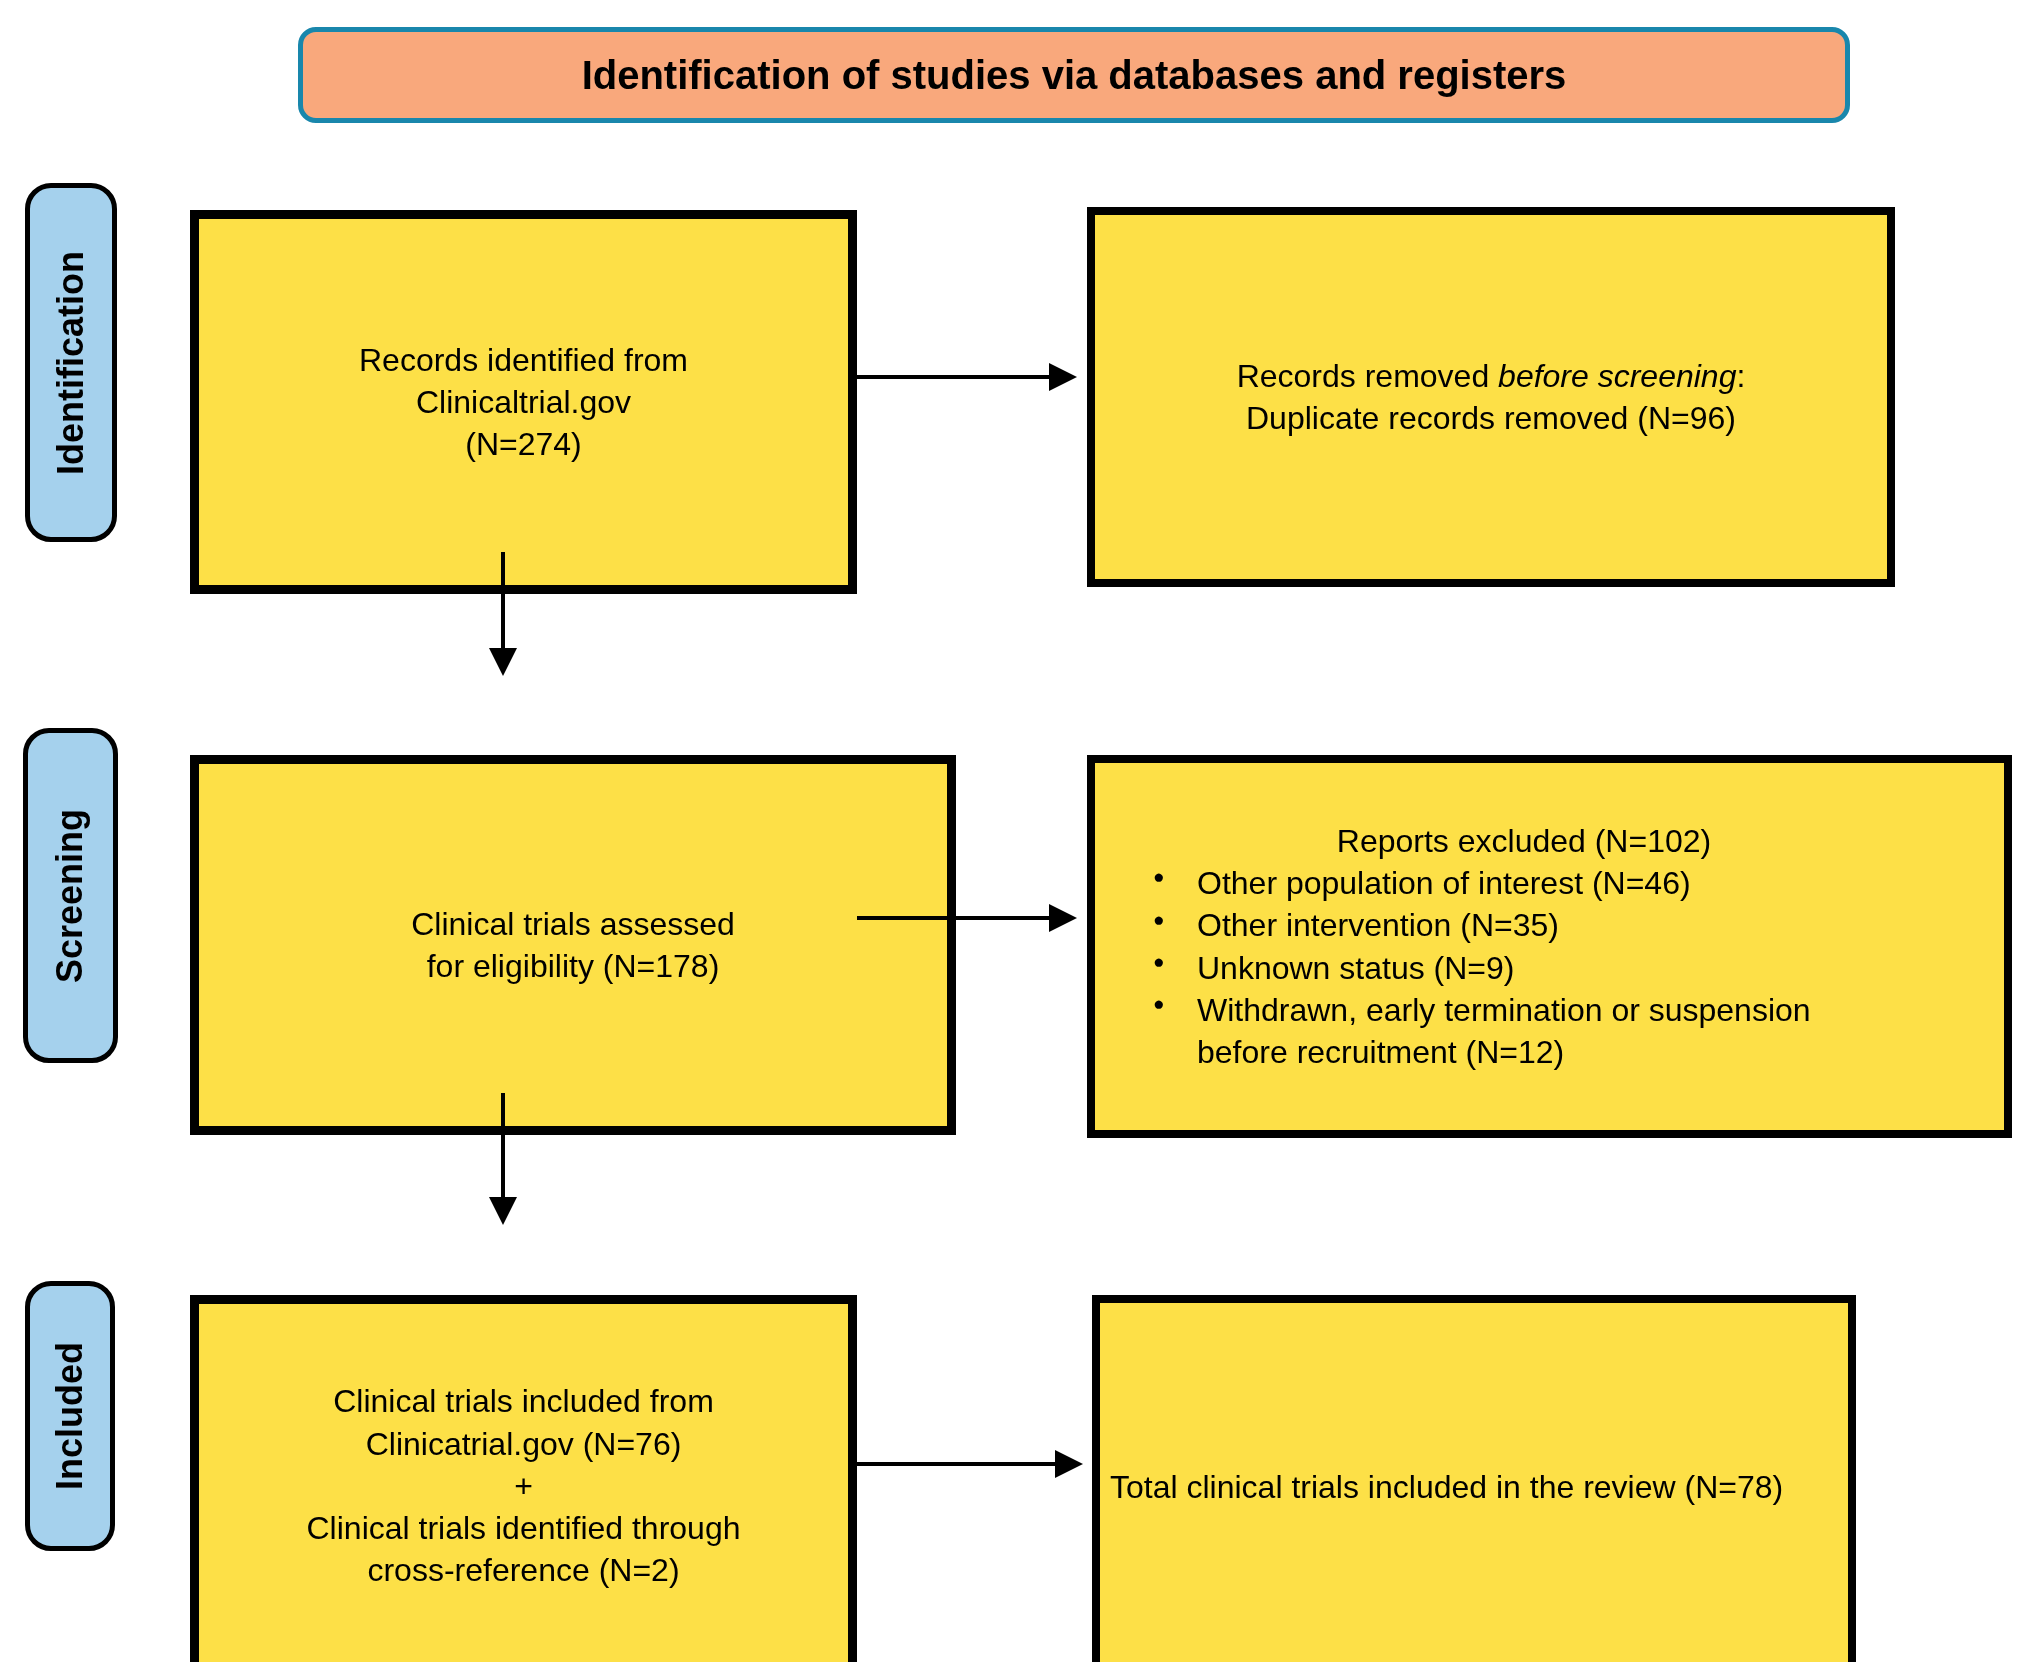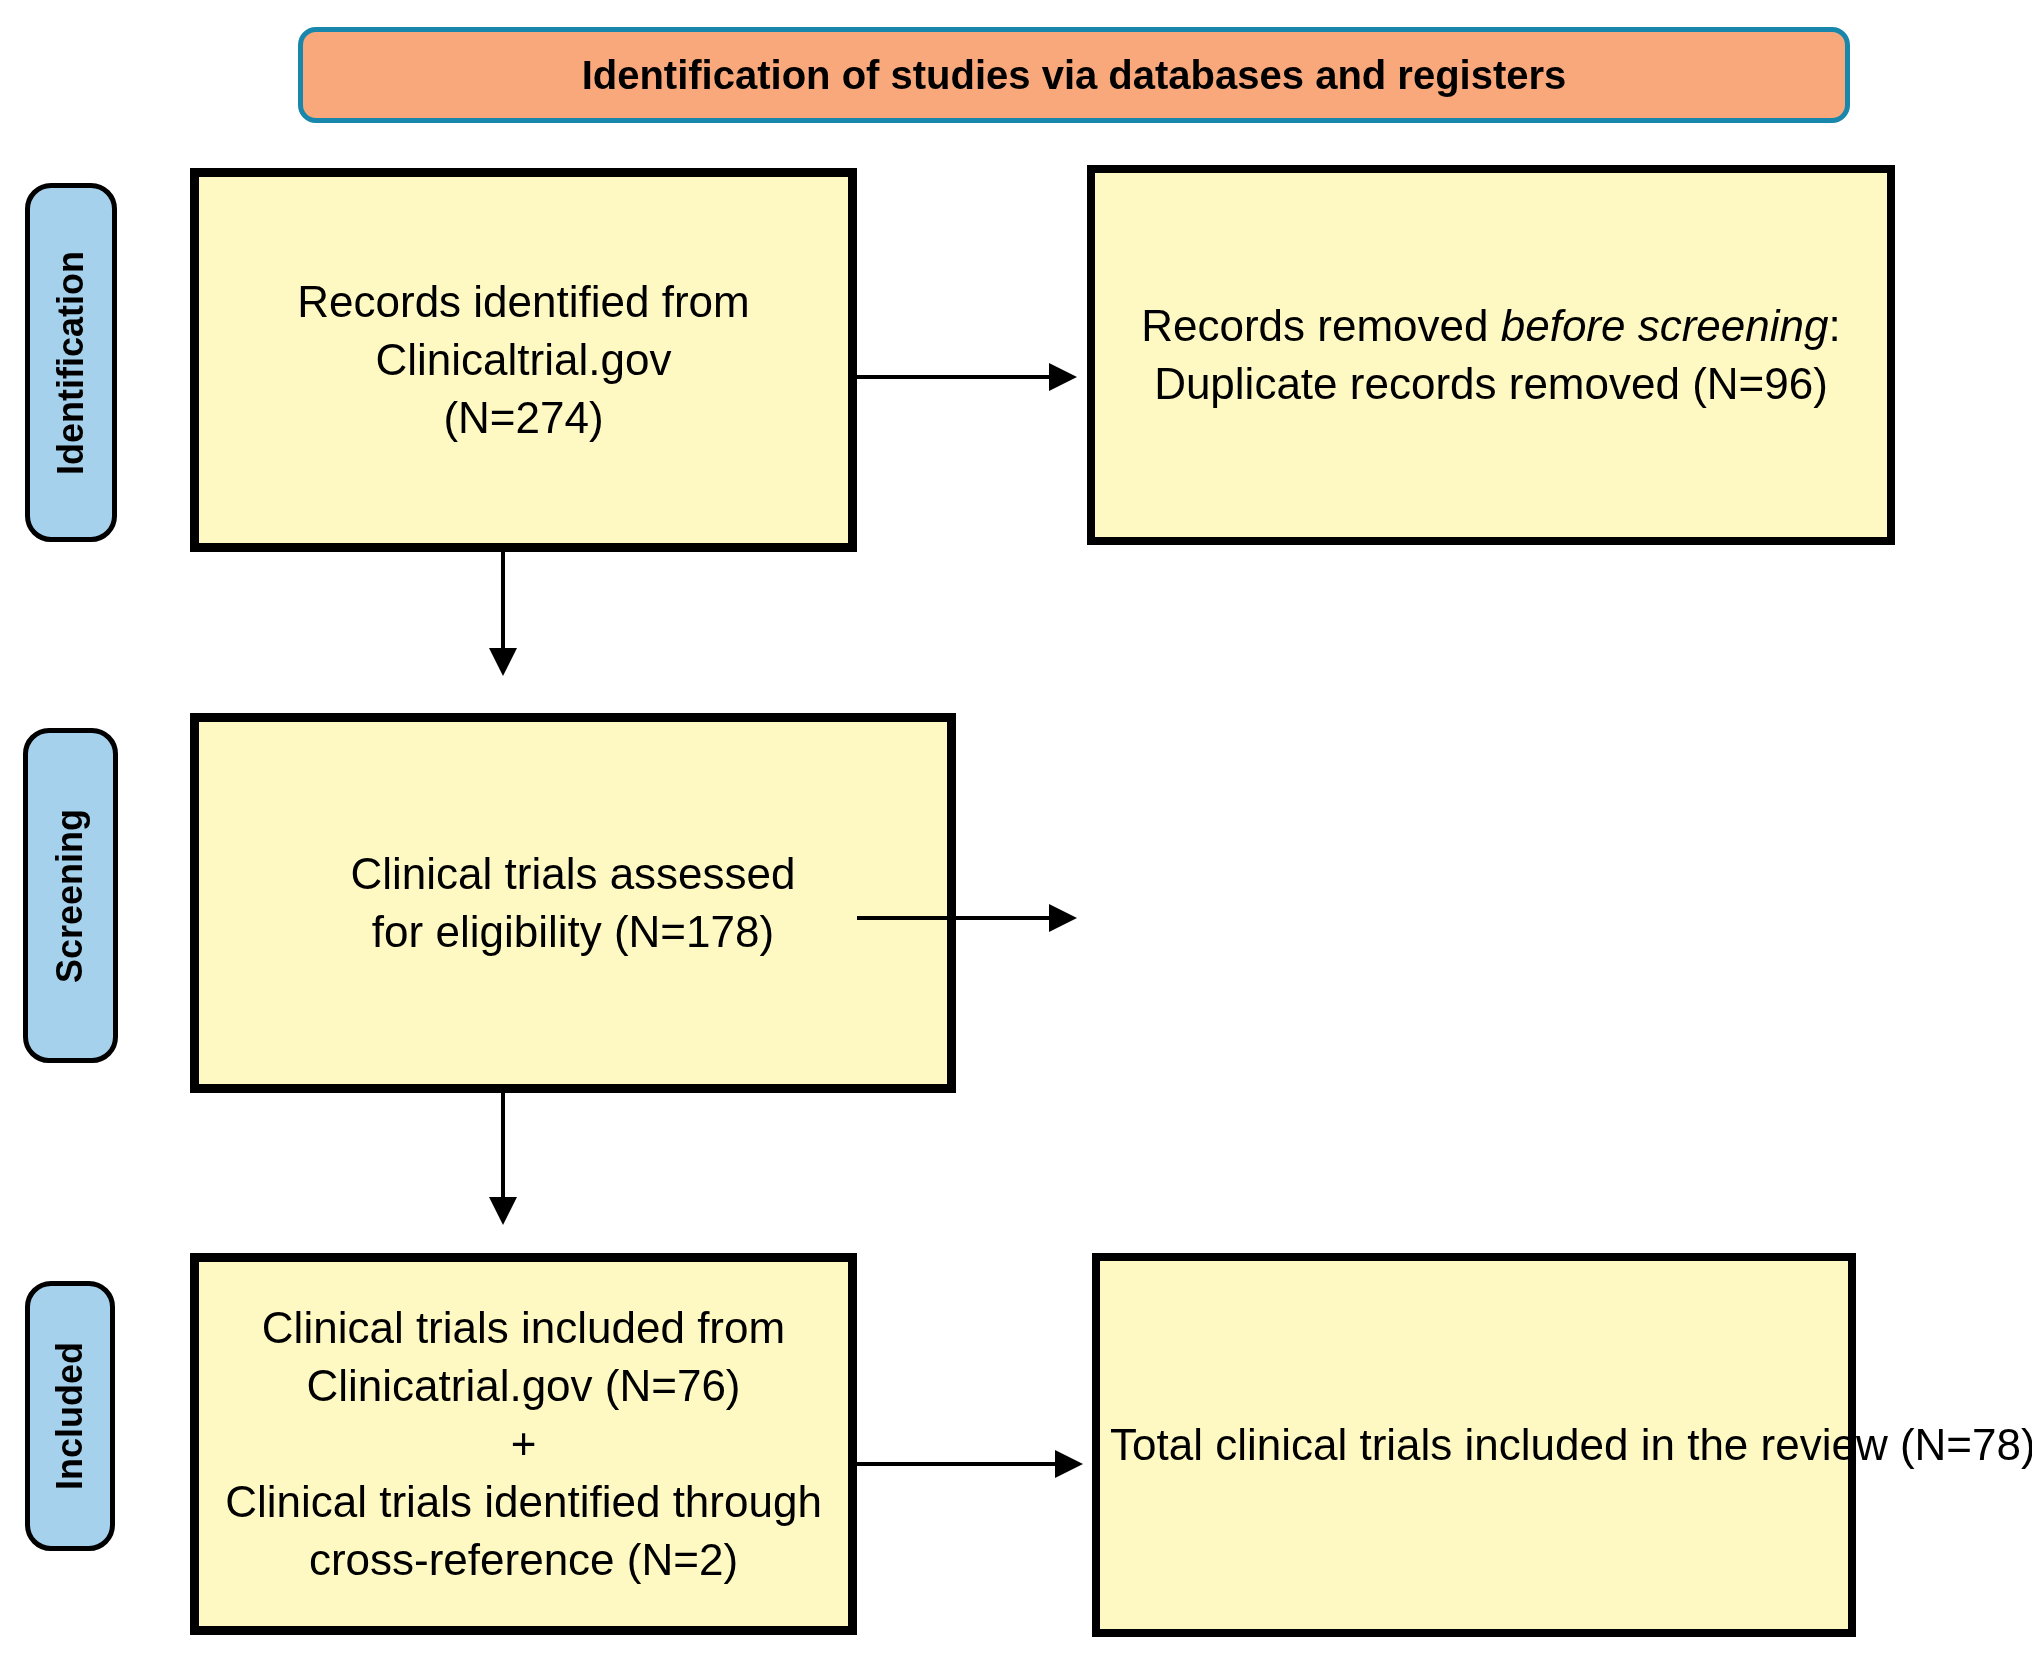--- a/index.html
+++ b/index.html
@@ -28,24 +28,24 @@
   }
   .stage span{
     transform:rotate(-90deg);white-space:nowrap;
     font-size:36px;font-weight:bold;
   }
   #stage-identification{left:25px;top:183px;width:92px;height:359px;}
   #stage-screening{left:23px;top:728px;width:95px;height:335px;}
   #stage-included{left:25px;top:1281px;width:90px;height:270px;}
   
   .nbox{
-    position:absolute;background:#fef9c3;border:9px solid var(--box_border);
+    position:absolute;background:#fde047;border:9px solid var(--box_border);
     box-sizing:border-box;display:flex;flex-direction:column;
     align-items:center;justify-content:center;text-align:center;
-    font-size:44px;line-height:1.32;
+    font-size:32px;line-height:1.32;margin-top:42px;
   }
   #box-records-identified{left:190px;top:168px;width:667px;height:384px;}
   #box-records-removed{left:1087px;top:165px;width:808px;height:380px;border-width:8px;}
   #box-assessed{left:190px;top:713px;width:766px;height:380px;}
   #box-excluded{left:1087px;top:713px;width:925px;height:383px;border-width:8px;align-items:flex-start;text-align:left;}
   #box-included{left:190px;top:1253px;width:667px;height:382px;}
   #box-total{left:1092px;top:1253px;width:764px;height:384px;border-width:8px;align-items:flex-start;text-align:right;}
   #box-total .line{padding-left:10px;white-space:nowrap;}
   .excl-content{padding-left:56px;width:700px;}
   .excl-header{text-align:center;padding-left:46px;}
@@ -102,20 +102,31 @@
   <div class="nbox" id="box-records-removed">
     <div class="line"><span>Records removed </span><span class="em">before screening</span><span>:</span></div>
     <div class="line">Duplicate records removed (N=96)</div>
   </div>
 
   <div class="nbox" id="box-assessed">
     <div class="line">Clinical trials assessed</div>
     <div class="line">for eligibility (N=178)</div>
   </div>
 
+  <div class="nbox" id="box-excluded">
+    <div class="excl-content">
+      <div class="excl-header">Reports excluded (N=102)</div>
+      <ul class="excl-list">
+        <li>Other population of interest (N=46)</li>
+        <li>Other intervention (N=35)</li>
+        <li>Unknown status (N=9)</li>
+        <li>Withdrawn, early termination or suspension before recruitment (N=12)</li>
+      </ul>
+    </div>
+  </div>
 
   <div class="nbox" id="box-included">
     <div class="line">Clinical trials included from</div>
     <div class="line">Clinicatrial.gov (N=76)</div>
     <div class="line">+</div>
     <div class="line">Clinical trials identified through</div>
     <div class="line">cross-reference (N=2)</div>
   </div>
 
   <div class="nbox" id="box-total">

